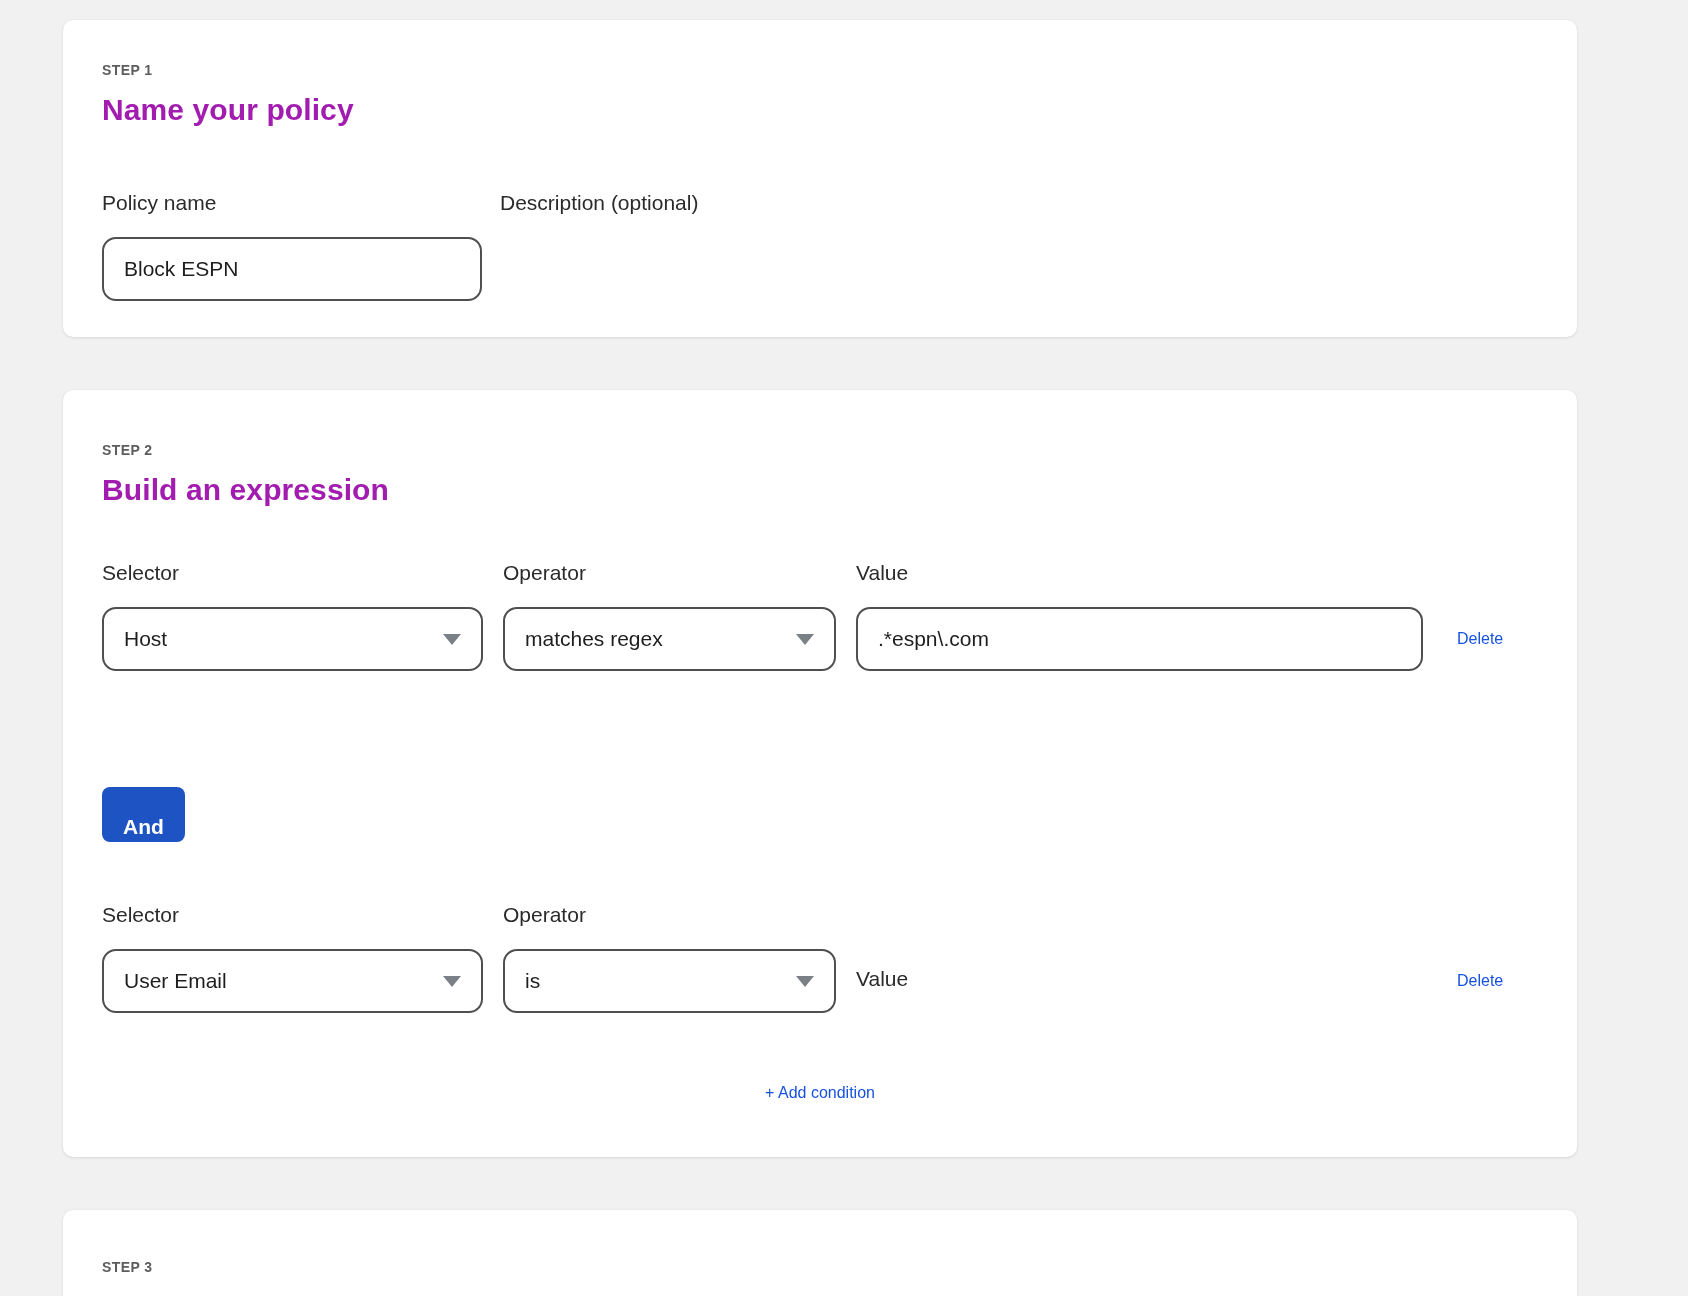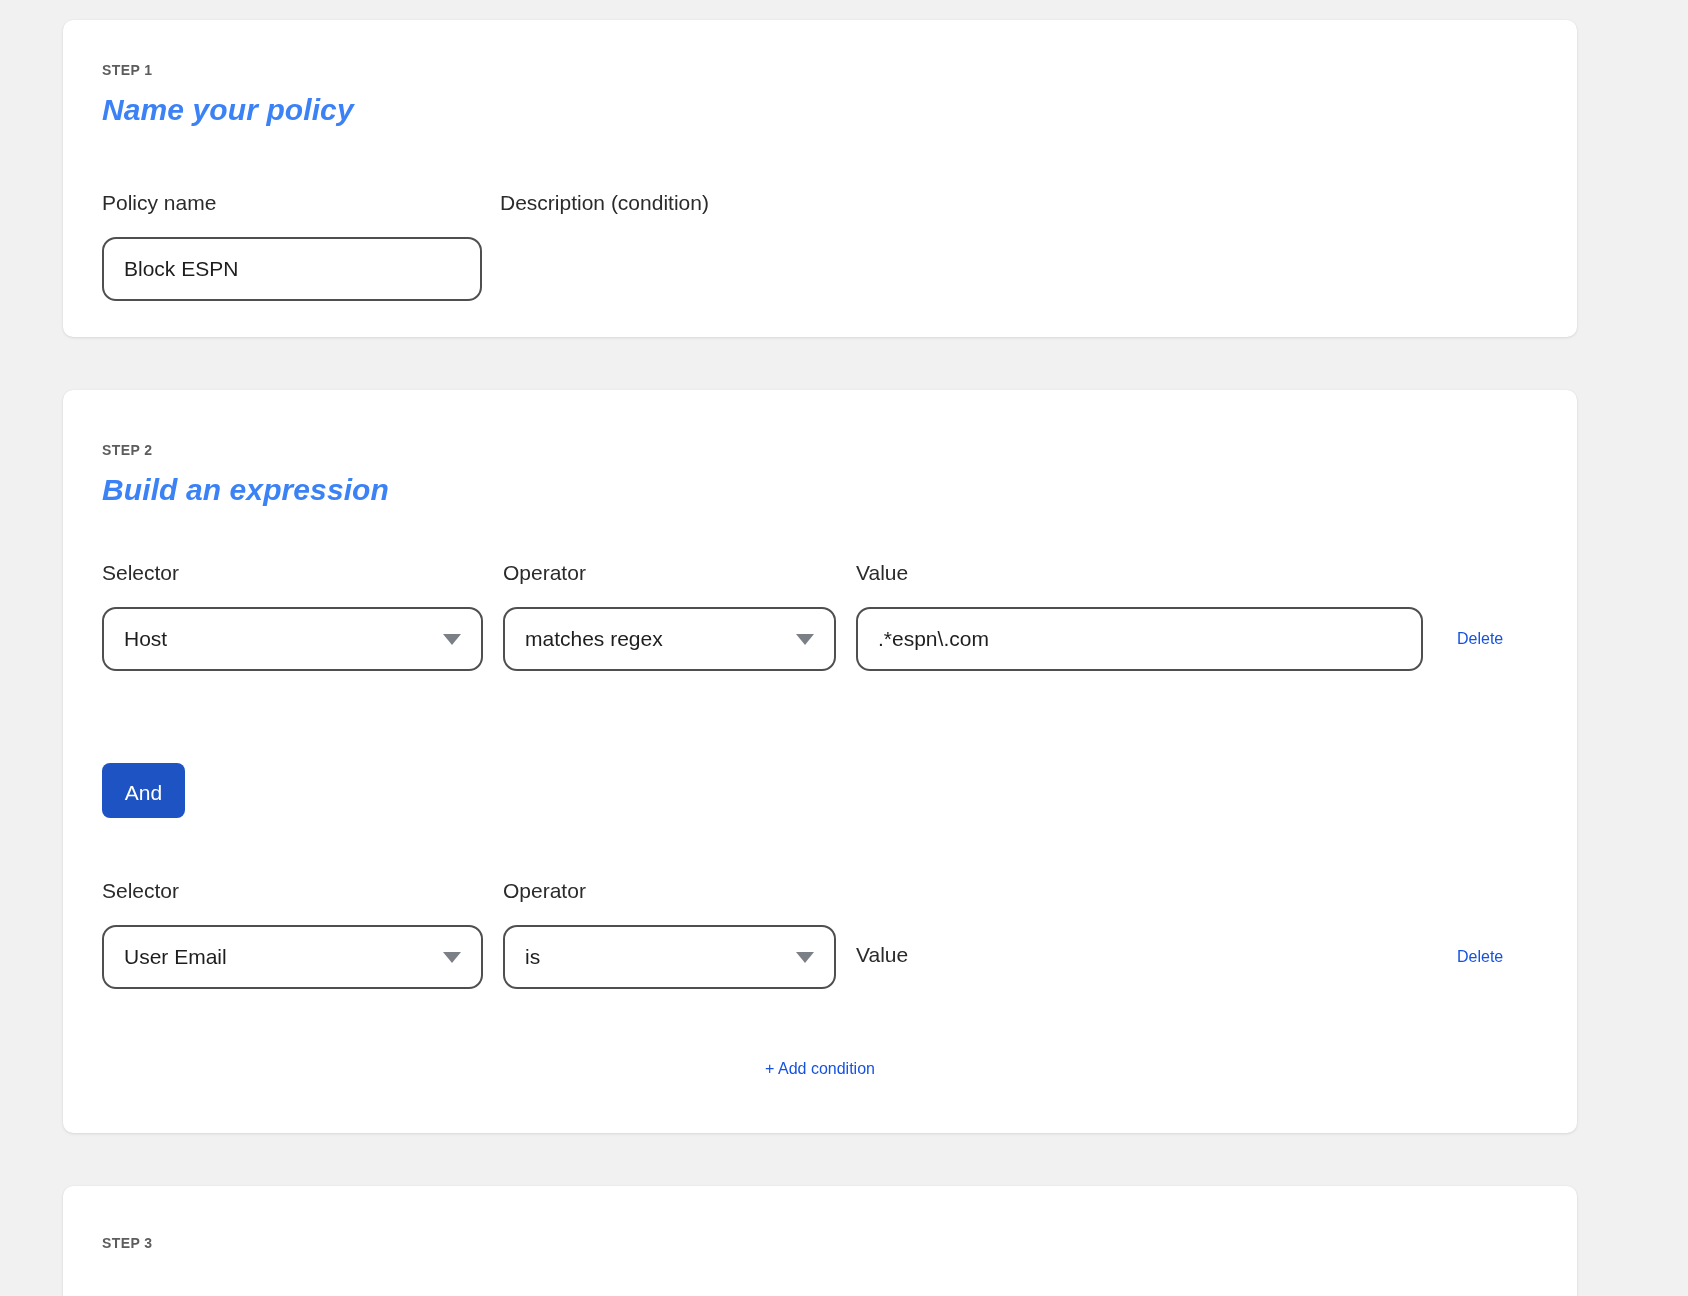--- a/index.html
+++ b/index.html
@@ -21,22 +21,22 @@
   .card1 { padding: 42px 39px 36px 39px; }
   .card2 { padding: 52px 39px 52px 39px; }
   .card3 { padding: 49px 39px 140px 39px; }
 
   .step-label {
     font-size: 14px; font-weight: 700; color: #5d5d5d;
     letter-spacing: 0.4px; line-height: 16px;
   }
   .card-title {
     margin: 14px 0 0 0;
-    font-size: 30px; font-weight: 700; color: #3b82f6;
-    line-height: 35px; letter-spacing: 0.1px; font-style: italic;
+    font-size: 30px; font-weight: 700; color: #a21caf;
+    line-height: 35px; letter-spacing: 0.1px;
   }
 
   .field-label {
     display: block;
     font-size: 21px; color: #2b2b2b; line-height: 24px;
     margin-bottom: 22px;
   }
 
   .text-input, .select {
     height: 64px;
@@ -73,46 +73,46 @@
   .delete-cell {
     height: 64px; align-self: flex-end;
     display: flex; align-items: center;
     margin-left: 14px;
   }
   .link {
     color: #1652e0; font-size: 16px; text-decoration: none; cursor: pointer;
   }
   .and-btn {
     display: block;
-    margin-top: 92px;
+    margin-top: 116px;
     width: 83px; height: 55px;
     background: #1d53c2; color: #ffffff;
     border: none; border-radius: 8px;
     font-size: 21px; line-height: 55px; text-align: center;
     font-family: "Liberation Sans", "DejaVu Sans", sans-serif;
-    cursor: pointer; padding: 2px;
+    cursor: pointer; padding: 12px; font-weight: bold;
   }
   .cond-row.second { margin-top: 61px; }
   .add-condition-wrap { margin-top: 68px; line-height: 24px; text-align: center; }
 </style>
 </head>
 <body>
 
 <div class="page">
 
   <section class="card card1">
     <div class="step-label">STEP 1</div>
     <h2 class="card-title">Name your policy</h2>
     <div class="name-row">
       <div class="col-policy">
         <label class="field-label">Policy name</label>
         <input class="text-input" type="text" value="Block ESPN" style="">
       </div>
       <div class="col-desc">
-        <label class="field-label">Description (condition)</label>
+        <label class="field-label">Description (optional)</label>
       </div>
     </div>
   </section>
 
   <section class="card card2">
     <div class="step-label">STEP 2</div>
     <h2 class="card-title">Build an expression</h2>
 
     <div class="cond-row">
       <div class="col-selector">

